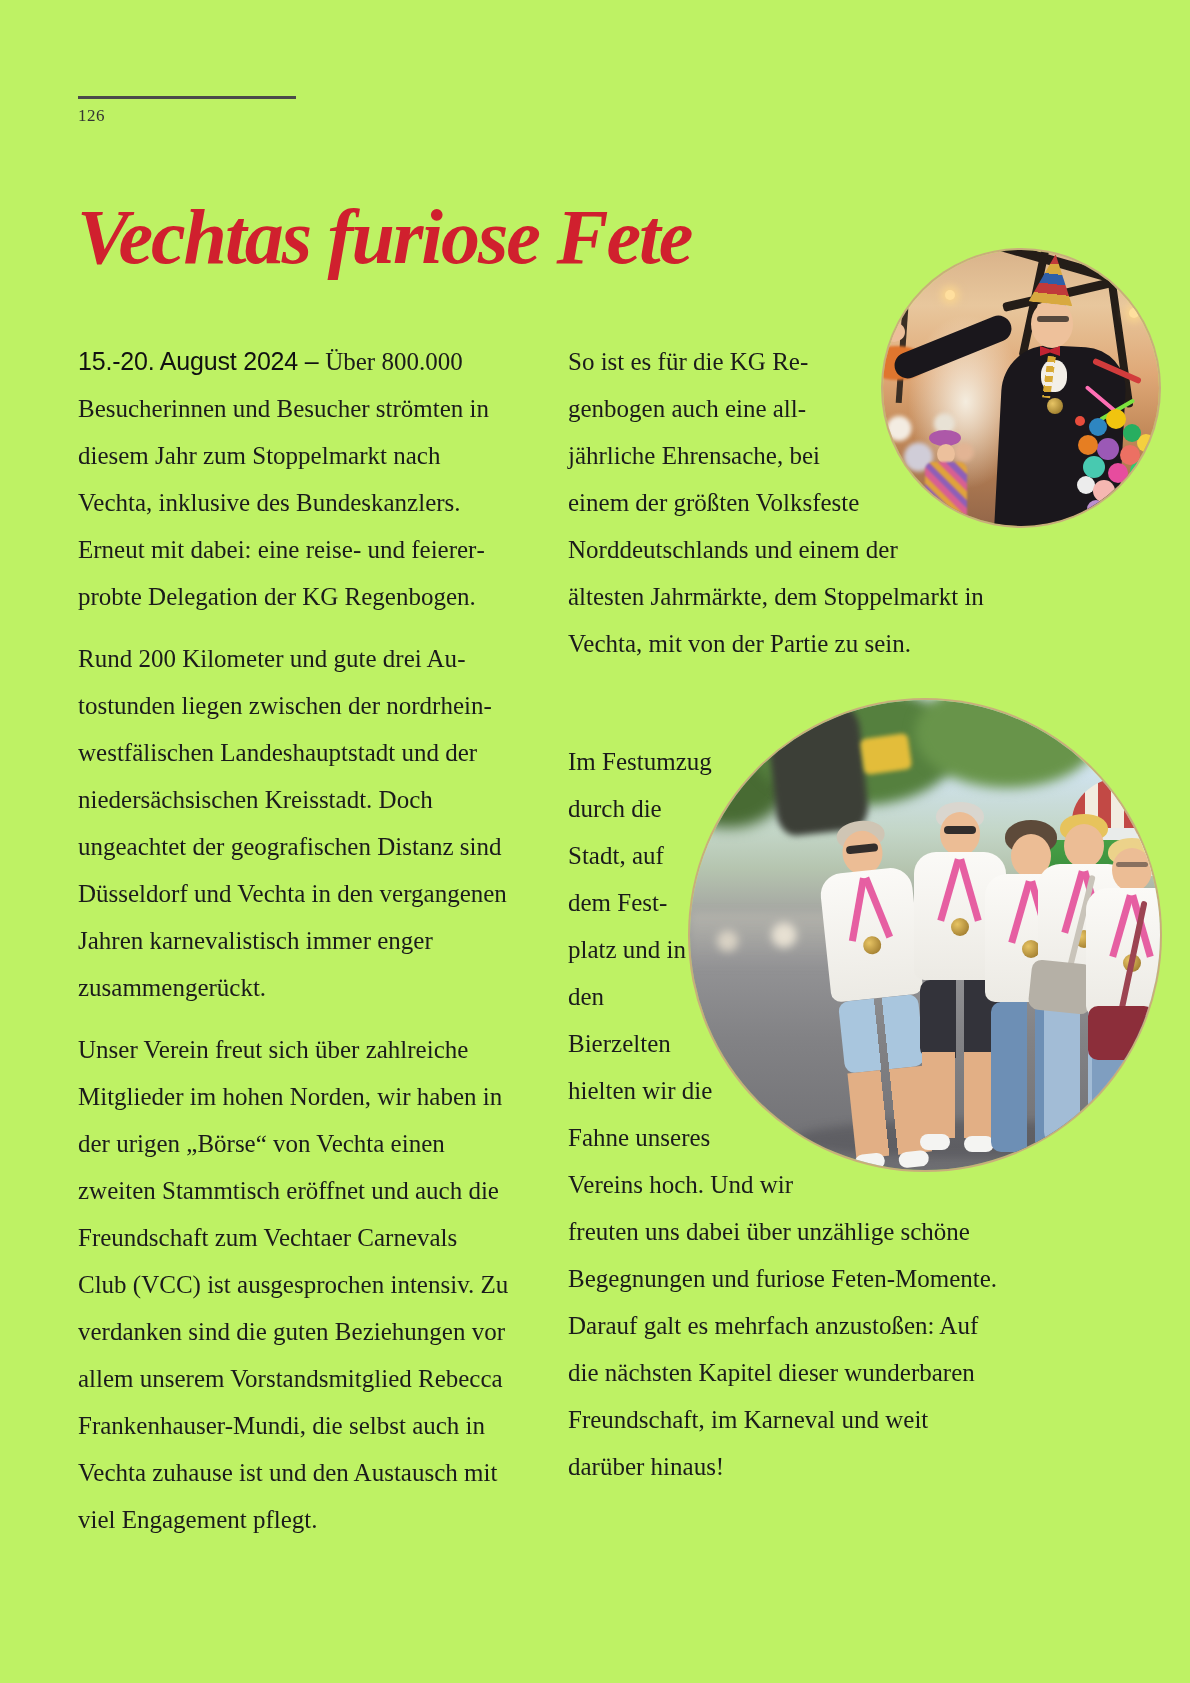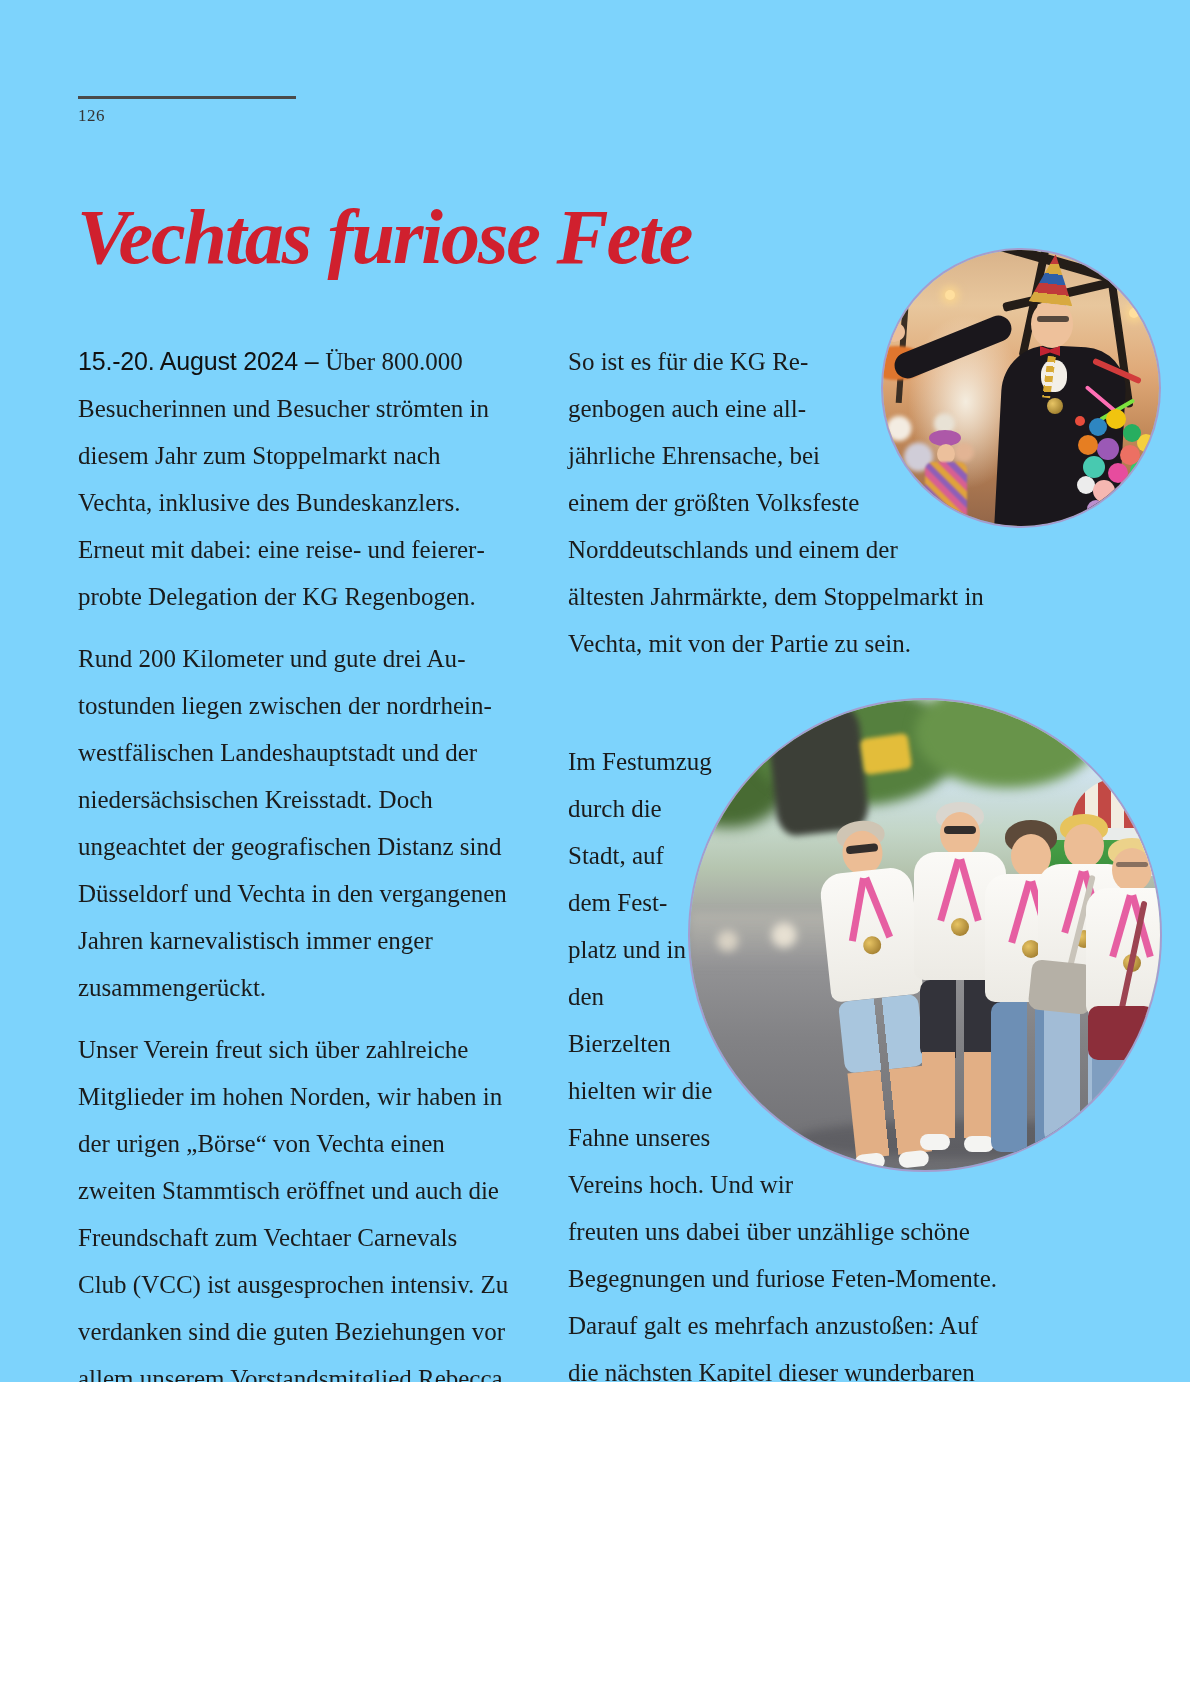--- a/index.html
+++ b/index.html
@@ -1,16 +1,16 @@
 <!DOCTYPE html>
 <html lang="de"><head>
 <meta charset="utf-8">
 <style>
   html,body{margin:0;padding:0;background:#ffffff;}
-  .page{position:relative;width:1190px;height:1382px;background:#7dd3fc;overflow:hidden;
+  .page{position:relative;width:1190px;height:1683px;background:#bef264;overflow:hidden;
         font-family:"Liberation Serif","DejaVu Serif",serif;color:#1b1b1b;}
   .top-rule{position:absolute;left:78px;top:96px;width:218px;height:3px;background:#4a4a4a;}
   .pagenum{position:absolute;left:78px;top:106px;font-size:17px;color:#333;letter-spacing:.5px;}
   .kicker{position:absolute;left:76px;top:146px;width:1000px;font-style:italic;font-size:39px;
           line-height:44px;color:#101010;letter-spacing:-0.5px;}
   .title{position:absolute;left:74px;top:194px;margin:3px;font-style:italic;font-weight:700;
          font-size:78px;line-height:80px;color:#d0202e;letter-spacing:-2px;}
   .colblock{position:absolute;font-size:25px;line-height:47px;}
   .colblock p{margin:0 0 15px 0;hyphens:manual;}
   .col1{left:78px;top:338px;width:432px;}

